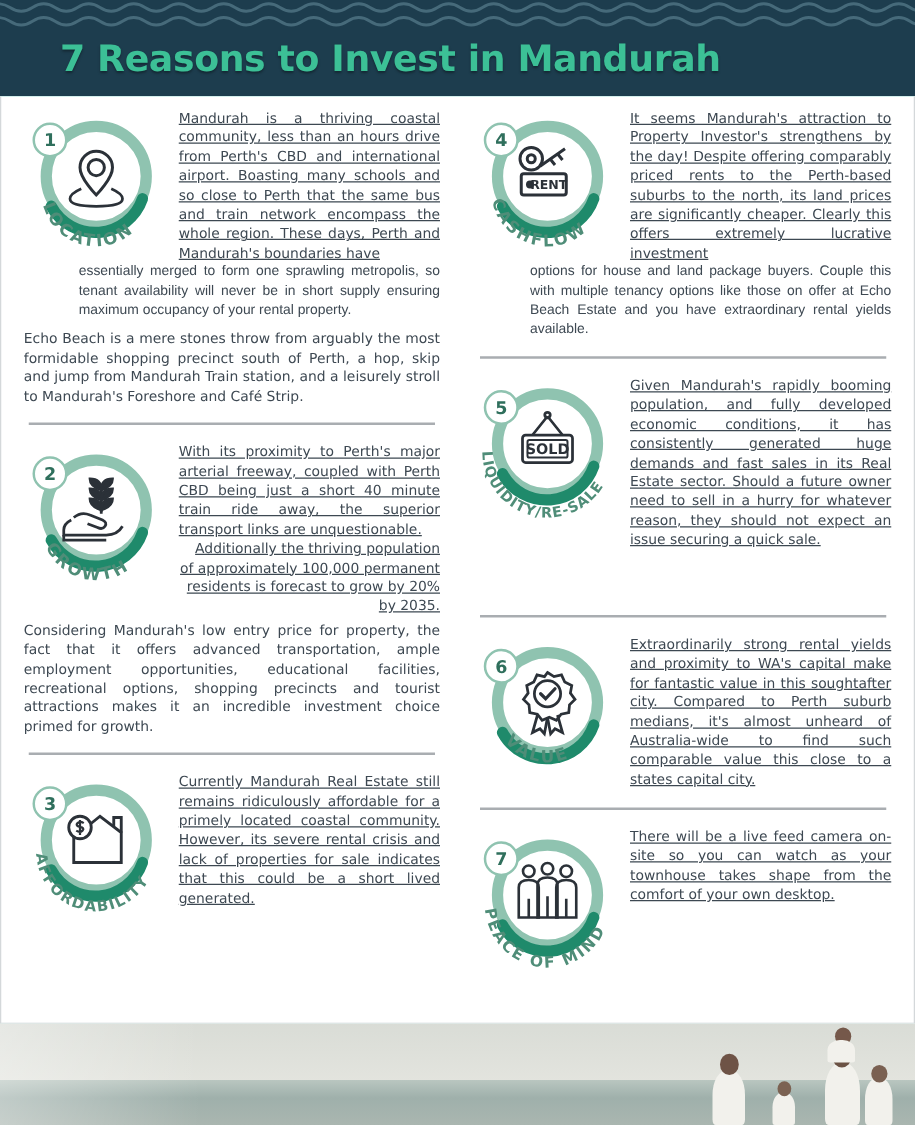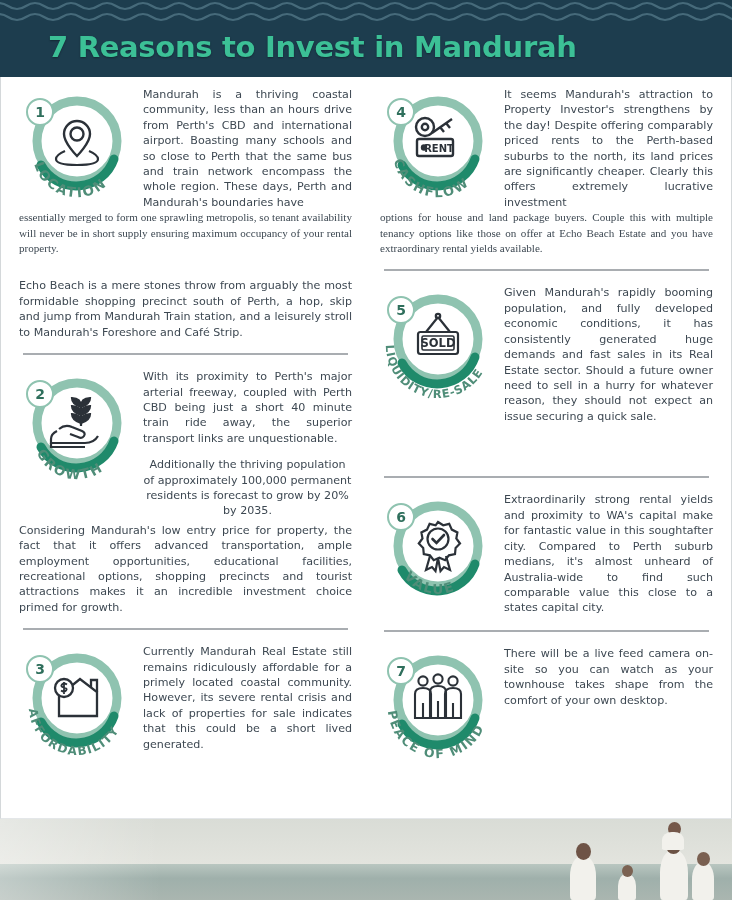--- a/index.html
+++ b/index.html
@@ -87,36 +87,38 @@
   }
   .badge svg { display:block; }
 
   .reason-text {
     margin-left: 124px;
     font-size: 11.1px;
     line-height: 15.4px;
     text-align: justify;
     color: #3d4852;
     font-family: "DejaVu Sans", sans-serif;
+    text-decoration: underline;
   }
   .reason p {
     margin: 0 0 11px 0;
     font-size: 11.1px;
     line-height: 15.4px;
     text-align: justify;
     color: #3d4852;
     font-family: "DejaVu Sans", sans-serif;
   }
   .reason p.indent { text-indent: 26px; }
   .flow {
     font-size: 11.1px;
     line-height: 15.4px;
     text-align: justify;
     color: #3d4852;
-    font-family: Liberation Serif, serif;
+    font-family: Liberation Sans, sans-serif;
+    margin-left: 44px;
   }
 
   .divider {
     height: 2px;
     background: #a9adb1;
     margin: 13px 4px 14px 4px;
   }
 
   
   .photo {
@@ -190,21 +192,21 @@
               <circle cx="21" cy="23" r="13" fill="#ffffff" stroke="#8fc3b0" stroke-width="2"></circle>
               <text x="21" y="28" text-anchor="middle" font-size="14" font-weight="bold" fill="#2f6f5c" font-family="DejaVu Sans, sans-serif">1</text>
               <text font-size="13.5" font-weight="bold" fill="#4f8d78" letter-spacing="2" font-family="DejaVu Sans, sans-serif">
                 <textPath href="#arc1" startOffset="8%">LOCATION</textPath>
               </text>
             </svg>
           </div>
           <div class="reason-text">Mandurah is a thriving coastal community, less than an hours drive from Perth's CBD and international airport. Boasting many schools and so close to Perth that the same bus and train network encompass the whole region.  These days, Perth and Mandurah's boundaries have</div>
         </div>
         <div class="flow">essentially merged to form one sprawling metropolis, so tenant availability will never be in short supply ensuring maximum occupancy of your rental property.</div>
-        <p style="margin-top:22px">Echo Beach is a mere stones throw from arguably the most formidable shopping precinct south of Perth, a hop, skip and jump from Mandurah Train station, and a leisurely stroll to Mandurah's Foreshore and Café Strip.</p>
+        <p style="margin-top:7px">Echo Beach is a mere stones throw from arguably the most formidable shopping precinct south of Perth, a hop, skip and jump from Mandurah Train station, and a leisurely stroll to Mandurah's Foreshore and Café Strip.</p>
       </div>
 
       <div class="divider"></div>
 
       <div class="reason">
         <div class="reason-head" style="min-height:132px">
           <div class="badge">
             <svg viewBox="0 0 116 116" width="116" height="116">
               <defs>
                   <path id="arc2" d="M 14 64 A 44 44 0 0 0 102 64"></path>
@@ -225,21 +227,21 @@
                 <path d="M32 72 l0 4 l34 0"></path>
               </g>
               <circle cx="21" cy="23" r="13" fill="#ffffff" stroke="#8fc3b0" stroke-width="2"></circle>
               <text x="21" y="28" text-anchor="middle" font-size="14" font-weight="bold" fill="#2f6f5c" font-family="DejaVu Sans, sans-serif">2</text>
               <text font-size="13.5" font-weight="bold" fill="#4f8d78" letter-spacing="2" font-family="DejaVu Sans, sans-serif">
                 <textPath href="#arc2" startOffset="13%">GROWTH</textPath>
               </text>
             </svg>
           </div>
           <div class="reason-text">With its proximity to Perth's major arterial freeway, coupled with Perth CBD being just a short 40 minute train ride away, the superior transport links are unquestionable.</div>
-          <div class="reason-text" style="margin-top:11px; text-align:center">Additionally the thriving population of approximately 100,000 permanent residents is forecast to grow by 20% by 2035.</div>
+          <div class="reason-text" style="text-align:right">Additionally the thriving population of approximately 100,000 permanent residents is forecast to grow by 20% by 2035.</div>
         </div>
         <p style="margin-top:4px">Considering Mandurah's low entry price for property, the fact that it offers advanced transportation, ample employment opportunities, educational facilities, recreational options, shopping precincts and tourist attractions makes it an incredible investment choice primed for growth.</p>
       </div>
 
       <div class="divider"></div>
 
       <div class="reason">
         <div class="reason-head" style="min-height:116px">
           <div class="badge">
             <svg viewBox="0 0 116 116" width="116" height="116">

